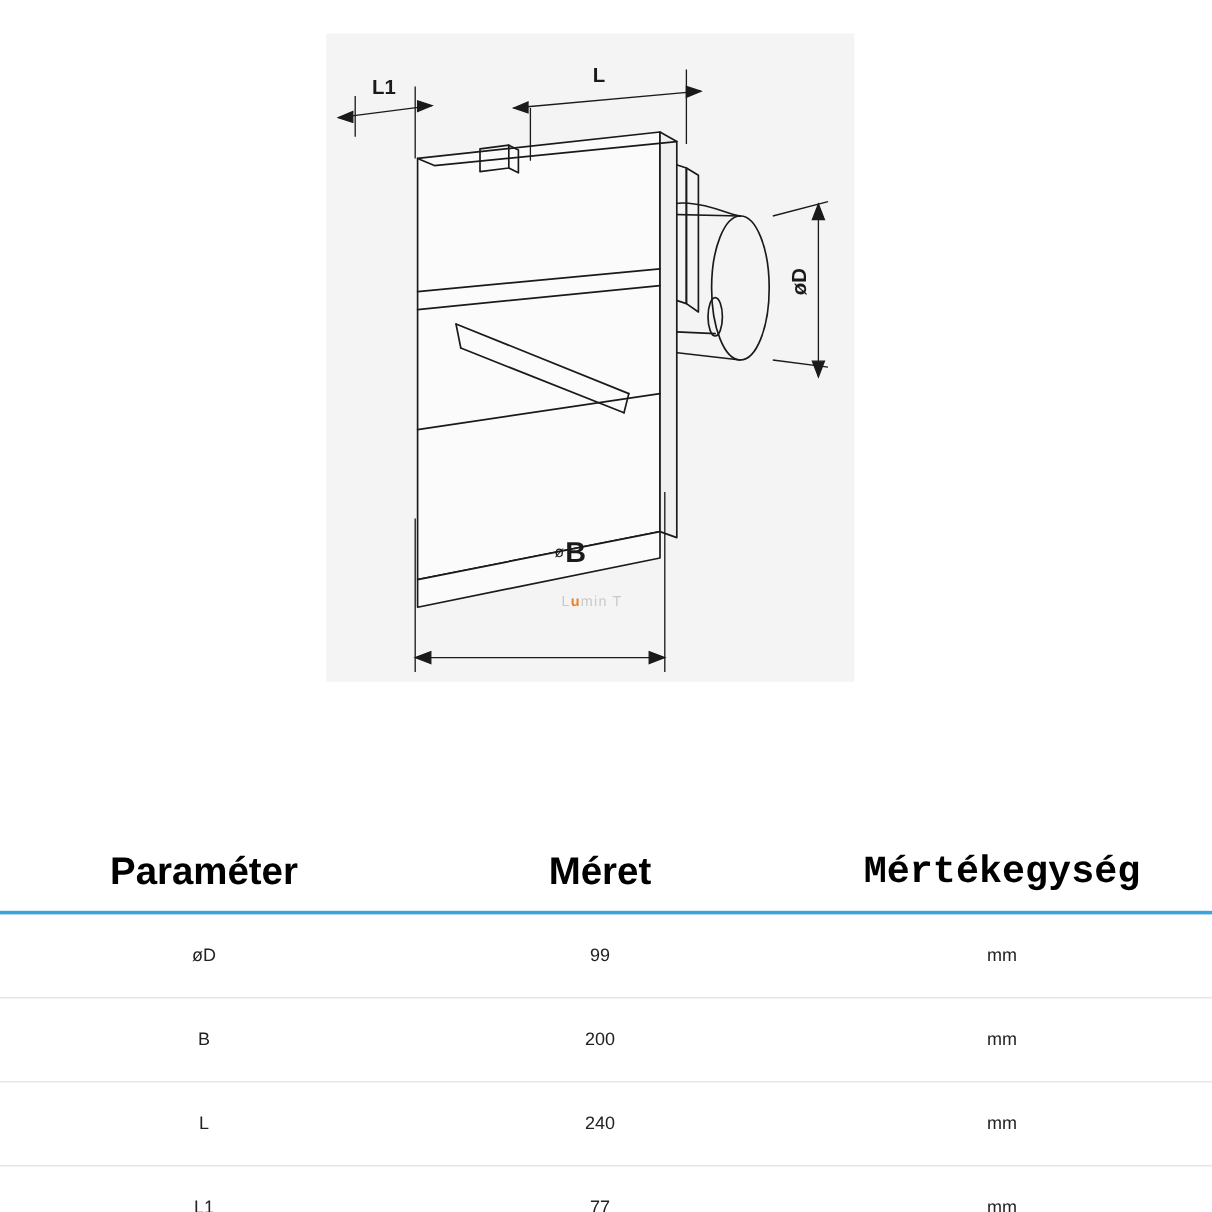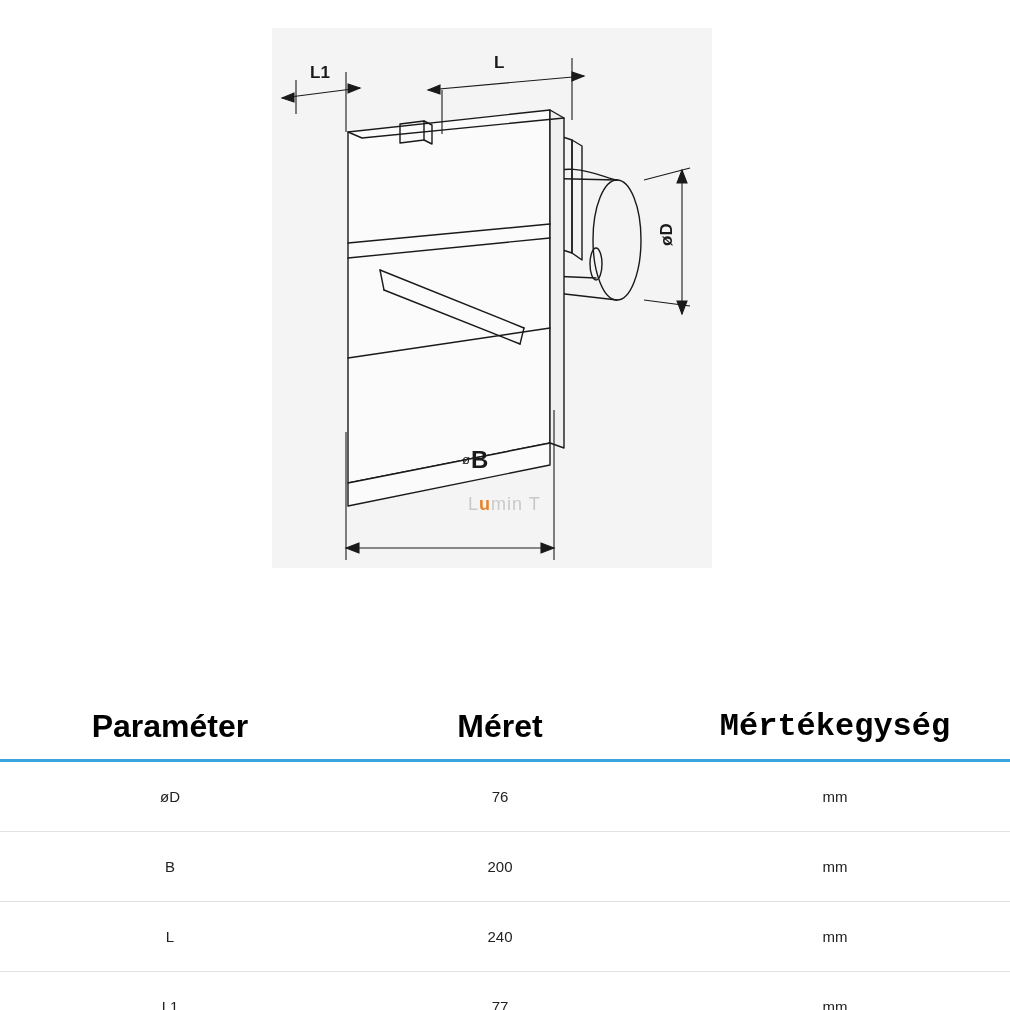--- a/index.html
+++ b/index.html
@@ -26,21 +26,21 @@
     background: #f4f4f4;
   }
   .drawing-wrap svg {
     display: block;
   }
 
   .wm {
     position: absolute;
     left: 196px;
     top: 466px;
-    font-size: 18px;
+    font-size: 12px;
     letter-spacing: 1px;
     color: #c9c9c9;
     font-family: "Liberation Sans", sans-serif;
     user-select: none;
   }
   .wm .accent { color: #e8822a; font-weight: bold; }
 
   
   .table-wrap {
     position: absolute;
@@ -165,21 +165,21 @@
     <thead>
       <tr>
         <th class="c1">Paraméter</th>
         <th class="c2">Méret</th>
         <th class="c3">Mértékegység</th>
       </tr>
     </thead>
     <tbody>
       <tr>
         <td class="param">øD</td>
-        <td class="value">76</td>
+        <td class="value">99</td>
         <td class="unit">mm</td>
       </tr>
       <tr>
         <td class="param">B</td>
         <td class="value">200</td>
         <td class="unit">mm</td>
       </tr>
       <tr>
         <td class="param">L</td>
         <td class="value">240</td>

